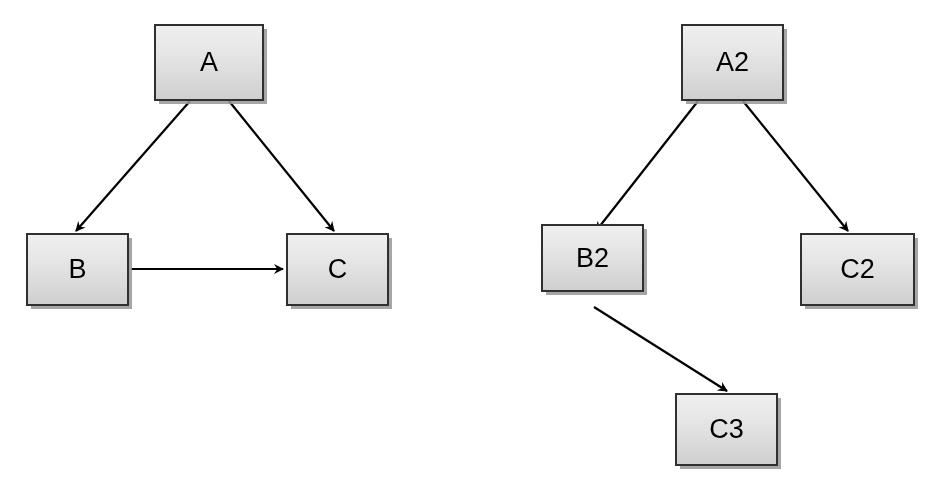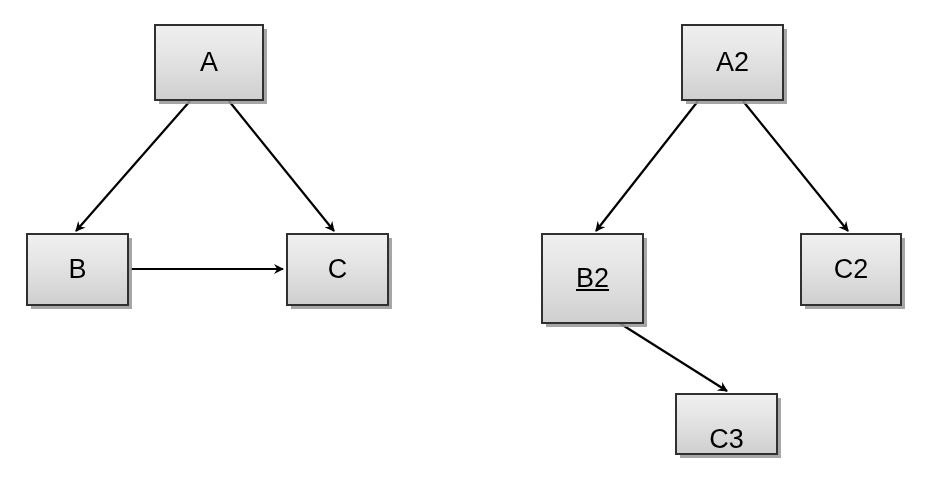--- a/index.html
+++ b/index.html
@@ -75,24 +75,24 @@
       </div>
       <div class="node" style="left: 26px; top: 233px; width: 103px; height: 73px;">
         <span class="node-label">B</span>
       </div>
       <div class="node" style="left: 286px; top: 233px; width: 103px; height: 73px;">
         <span class="node-label">C</span>
       </div>
       <div class="node" style="left: 668px; top: 24px; width: 103px; height: 77px; margin-left: 13px;">
         <span class="node-label">A2</span>
       </div>
-      <div class="node" style="left: 541px; top: 233px; width: 103px; height: 91px; text-decoration: underline;">
+      <div class="node" style="left: 541px; top: 224px; width: 103px; height: 68px;">
         <span class="node-label">B2</span>
       </div>
-      <div class="node" style="left: 800px; top: 233px; width: 102px; height: 73px;">
+      <div class="node" style="left: 800px; top: 233px; width: 115px; height: 73px;">
         <span class="node-label">C2</span>
       </div>
-      <div class="node" style="left: 675px; top: 393px; width: 103px; height: 62px; align-items: flex-end;">
+      <div class="node" style="left: 675px; top: 393px; width: 103px; height: 73px;">
         <span class="node-label">C3</span>
       </div>
     </div>
 
 </div>
 
 </body></html>

